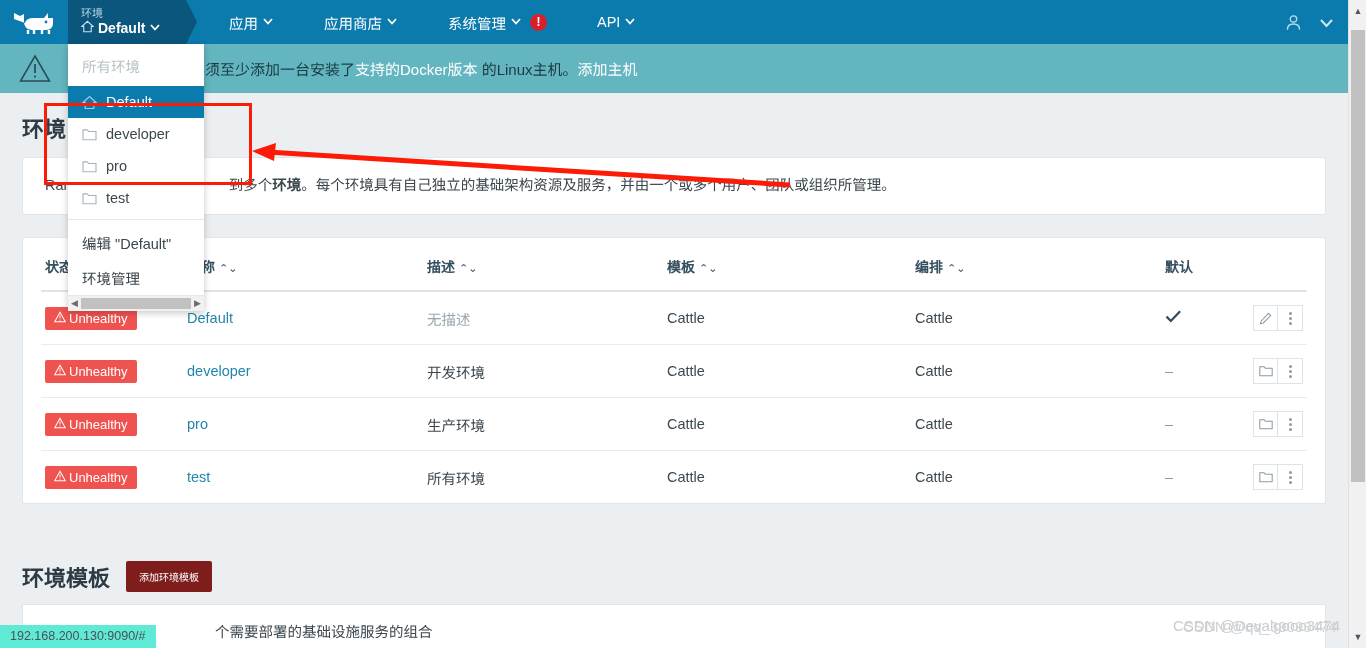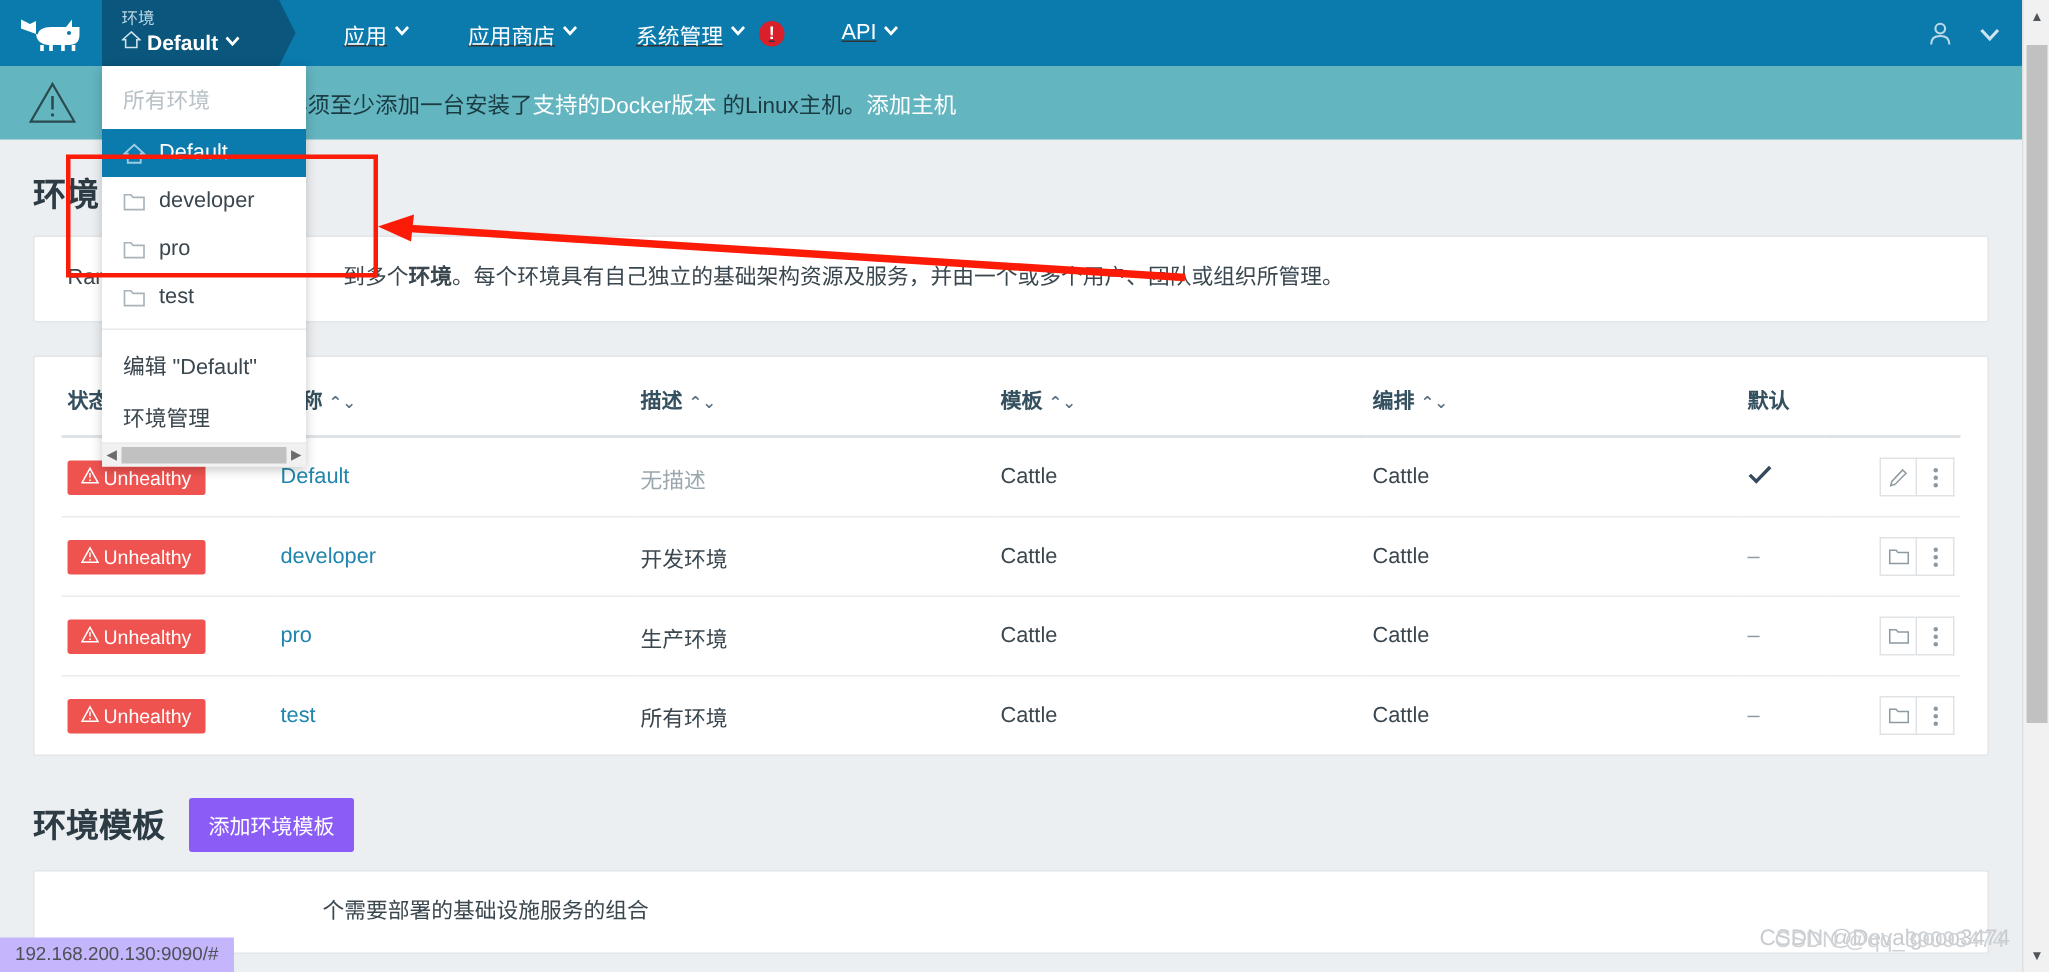--- a/index.html
+++ b/index.html
@@ -41,21 +41,21 @@
     font-size: 14px; color: #ffffff; font-weight: bold;
     display: flex; align-items: center; gap: 4px; line-height: 18px;
   }
   .nav-env:after {
     content: ""; position: absolute; right: -11px; top: 0;
     width: 0; height: 0;
     border-top: 22px solid transparent;
     border-bottom: 22px solid transparent;
     border-left: 11px solid #0a567c;
   }
-  .nav-items { display: flex; align-items: center; padding-left: 26px; gap: 4px; text-decoration: underline; }
+  .nav-items { display: flex; align-items: center; padding-left: 26px; gap: 16px; }
   .nav-item {
     color: #ffffff; font-size: 14.5px;
     padding: 0 17px; height: 44px;
     display: flex; align-items: center; gap: 4px;
     cursor: pointer; position: relative;
   }
   .caret { display: inline-block; }
   .badge-alert {
     display: inline-flex; align-items: center; justify-content: center;
     width: 17px; height: 17px; border-radius: 50%;
@@ -83,22 +83,22 @@
   .warn-text a { color: #ffffff; text-decoration: none; }
 
   
   .page { position: absolute; top: 93px; left: 0; width: 1348px; }
   .section-head {
     display: flex; align-items: center; gap: 14px;
     padding: 18px 22px 10px 22px;
   }
   .section-title { font-size: 22px; font-weight: bold; color: #2d3c44; }
   .btn-primary {
-    background: #8b5cf6; color: #fff; border: none;
-    padding: 8px 13px; font-size: 14px; cursor: pointer;
+    background: #7f1d1d; color: #fff; border: none;
+    padding: 8px 13px; font-size: 10px; cursor: pointer;
     border-radius: 2px;
     font-family: "Liberation Sans", sans-serif;
   }
 
   .card {
     background: #ffffff;
     margin: 4px 22px 0 22px;
     border: 1px solid #e2e6e8;
     border-radius: 2px;
     padding: 16px 22px 18px 22px;
@@ -143,22 +143,23 @@
     border: 1px solid #dfe3e6; background: #fff;
     display: inline-flex; align-items: center; justify-content: center;
     cursor: pointer; color: #8c9aa3;
   }
   .act-btn + .act-btn { border-left: none; }
   .kebab { display:flex; flex-direction: column; gap:2px; }
   .kebab i { width:3px; height:3px; background:#8c9aa3; border-radius:50%; display:block; }
 
   
   .bottom-head {
-    display: flex; align-items: flex-start; gap: 16px;
+    display: flex; align-items: flex-end; gap: 16px;
     padding: 28px 22px 12px 22px;
+    margin-top: 28px;
   }
   .bottom-card {
     background: #ffffff; margin: 0 22px;
     border: 1px solid #e2e6e8; border-radius: 2px;
     padding: 16px 22px; font-size: 14.5px; color: #3b474f; line-height: 22px;
   }
 
   
   .env-dropdown {
     position: absolute; top: 44px; left: 68px;
@@ -215,21 +216,21 @@
     position: absolute; left: 0; width: 18px; height: 18px;
     display: flex; align-items: center; justify-content: center;
     font-size: 9px; color: #50555c;
   }
   .vscroll .vup { top: 2px; }
   .vscroll .vdn { bottom: 2px; }
 
   
   .status-url {
     position: absolute; left: 0; bottom: 0;
-    background: #c4b5fd; color: #4d5156;
+    background: #5eead4; color: #4d5156;
     font-size: 12.5px; padding: 4px 10px 5px 10px;
     z-index: 80;
     font-family: "Liberation Sans", sans-serif;
   }
 
   
   .watermark {
     position: absolute; right: 26px; bottom: 14px;
     color: #c8ccd0; font-size: 15px; letter-spacing: 0px;
     z-index: 75; white-space: nowrap; pointer-events: none;

